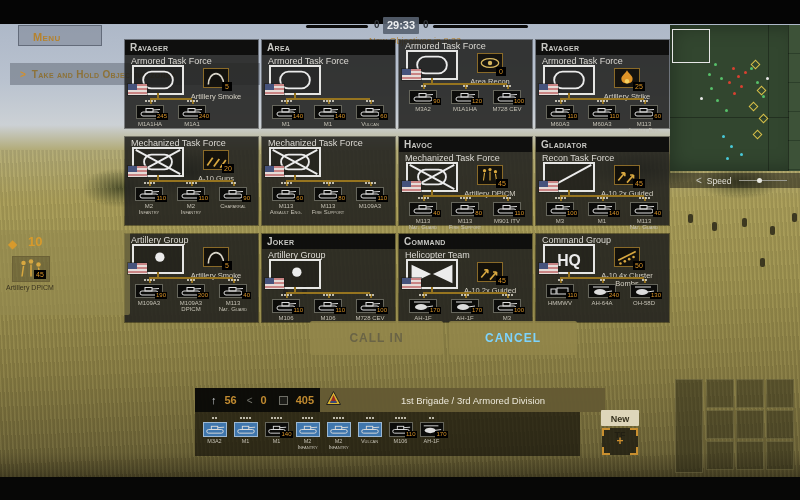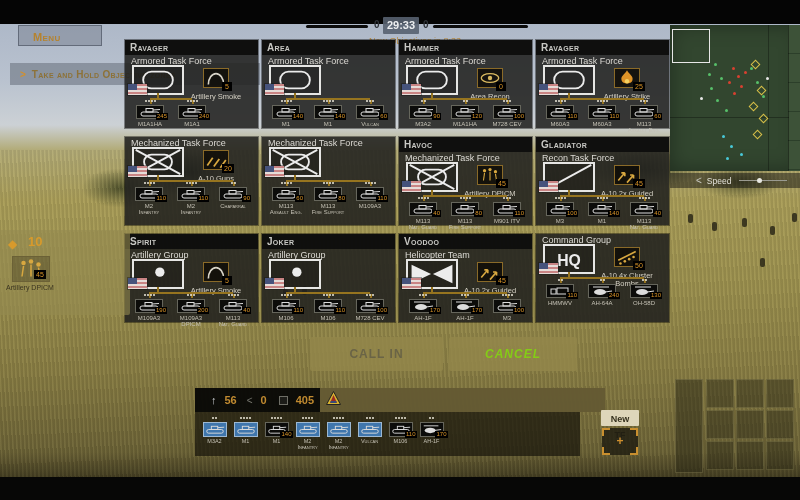--- a/index.html
+++ b/index.html
@@ -88,25 +88,25 @@
   .pip{width:2px;height:2px;border-radius:50%;background:#ece8da;}
   .uic{position:relative;width:26px;height:12px;margin:1px auto 0;background:#0c0c0a;
     border:1px solid #66665c;}
   .uic svg{display:block;width:100%;height:100%;}
   .uic.blue{background:#3f76ad;border-color:#9db8d2;}
   .ucost{position:absolute;right:-5px;bottom:-2px;background:#000;color:#dc9628;
     font-size:6px;line-height:7px;padding:0 1px;}
   .ulbl{margin-top:2px;font:small-caps 6px/6px "Liberation Sans",sans-serif;color:#c4c0b4;}
 
   
-  .btn{position:absolute;top:337px;height:34px;background:rgba(146,134,74,.82);
+  .btn{position:absolute;top:321px;height:34px;background:rgba(146,134,74,.82);
     border:none;border-radius:2px;font:bold 12px "Liberation Sans",sans-serif;
     letter-spacing:1px;cursor:pointer;}
   .btn.callin{left:310px;width:133px;color:#6a6446;}
-  .btn.cancel{left:449px;width:128px;color:#84cc16;font-style:italic;}
+  .btn.cancel{left:449px;width:128px;color:#7dd3fc;}
 
   
   .respanel{position:absolute;left:0;top:230px;width:130px;height:85px;
     background:rgba(148,138,80,.6);border-radius:0 2px 2px 0;}
   .res-dia{position:absolute;left:8px;top:7px;color:#d79a2c;font-size:12px;}
   .res-val{position:absolute;left:28px;top:4px;color:#d79a2c;font-weight:bold;font-size:13px;}
   .res-slot{position:absolute;left:12px;top:26px;width:36px;height:24px;
     border:1px solid #6b6136;background:rgba(20,16,6,.25);cursor:pointer;}
   .res-slot svg{display:block;width:100%;height:100%;}
   .res-cost{position:absolute;left:34px;top:40px;background:#000;color:#dc9628;
@@ -346,21 +346,20 @@
                 <rect x="8" y="2.5" width="7" height="3.5" fill="none" stroke="#dcdcdc"></rect>
                 <line x1="15" y1="4" x2="22" y2="3.5" stroke="#dcdcdc"></line>
               </svg>
               <span class="ucost">60</span>
             </div>
             <div class="ulbl">Vulcan</div>
           </div>
         </div>
       </div>
       <div class="card">
-        <div class="card-hd">Hammer</div>
         <div class="card-bd">
           <div class="card-type">Armored Task Force</div>
           <div class="sym">
             <svg viewBox="0 0 50 28">
               <rect x="9" y="5" width="32" height="18" rx="9" fill="none" stroke="#ececec" stroke-width="2"></rect>
             </svg>
           </div>
           <div class="flag"></div>
           <div class="ab-ic">
             <svg viewBox="0 0 22 16">
@@ -802,21 +801,20 @@
                 <rect x="8" y="2.5" width="7" height="3.5" fill="none" stroke="#dcdcdc"></rect>
                 <line x1="15" y1="4" x2="22" y2="3.5" stroke="#dcdcdc"></line>
               </svg>
               <span class="ucost">40</span>
             </div>
             <div class="ulbl">M113<br>Nat. Guard</div>
           </div>
         </div>
       </div>
       <div class="card">
-        <div class="card-hd">Spirit</div>
         <div class="card-bd">
           <div class="card-type">Artillery Group</div>
           <div class="sym">
             <svg viewBox="0 0 50 28">
               <circle cx="27" cy="12" r="5" fill="#ececec"></circle>
             </svg>
           </div>
           <div class="flag"></div>
           <div class="ab-ic">
             <svg viewBox="0 0 22 16">
@@ -943,21 +941,21 @@
                 <rect x="8" y="2.5" width="7" height="3.5" fill="none" stroke="#dcdcdc"></rect>
                 <line x1="15" y1="4" x2="22" y2="3.5" stroke="#dcdcdc"></line>
               </svg>
               <span class="ucost">100</span>
             </div>
             <div class="ulbl">M728 CEV</div>
           </div>
         </div>
       </div>
       <div class="card">
-        <div class="card-hd">Voodoo</div>
+        <div class="card-hd">Command</div>
         <div class="card-bd">
           <div class="card-type">Helicopter Team</div>
           <div class="sym">
             <svg viewBox="0 0 50 28">
               <path d="M3 4 L24 14 L3 24 Z M47 4 L26 14 L47 24 Z" fill="#ececec"></path>
             </svg>
           </div>
           <div class="flag"></div>
           <div class="ab-ic">
             <svg viewBox="0 0 22 16">
@@ -1132,20 +1130,21 @@
     <span class="sq"></span>
     <span class="num">405</span>
     <div class="brigade">
       <span class="emb">
         <svg width="15" height="14" viewBox="0 0 15 14">
             <polygon points="7.5,0.5 14.5,13.5 0.5,13.5" fill="#d8b430" stroke="#222" stroke-width="1"></polygon>
             <polygon points="7.5,4 11,12 4,12" fill="#9a2a22"></polygon>
             <rect x="4.5" y="10" width="6" height="2" fill="#384a78"></rect>
           </svg>
       </span>
+      <span class="ttl">1st Brigade / 3rd Armored Division</span>
     </div>
   </div>
   <div class="tray" id="tray">
       <div class="tslot" style="left: 4px;">
         <div class="pips">
           <span class="pip"></span>
           <span class="pip"></span>
         </div>
         <div class="uic blue">
           <svg viewBox="0 0 24 12">

